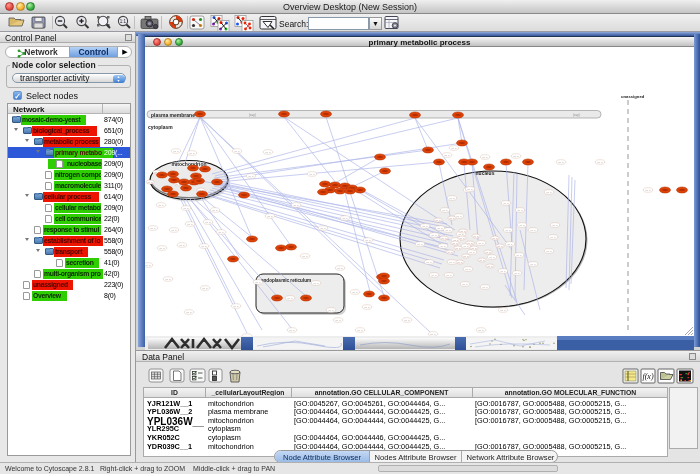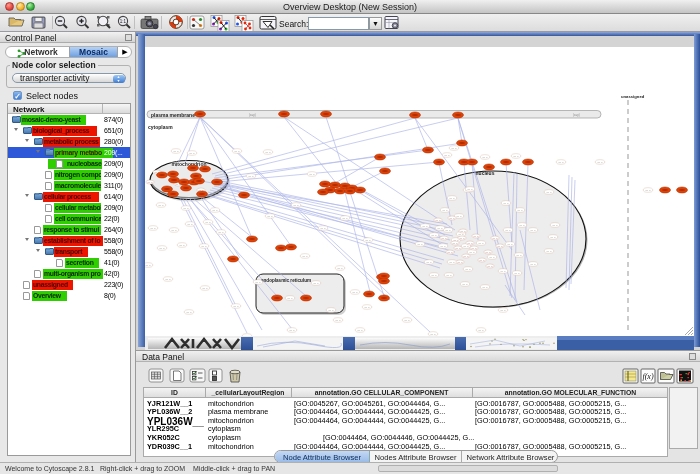--- a/index.html
+++ b/index.html
@@ -188,21 +188,21 @@
         <div class="dockic" style="right:3px;top:1.5px;"></div>
       </div>
 <div id="cptabs" class="abs">
         <svg class="abs" style="left:11px;top:1.5px" width="10" height="9" viewBox="0 0 10 9">
           <circle cx="2" cy="1.8" r="1.4" fill="#2a9a2a"></circle>
           <circle cx="7" cy="4.5" r="1.4" fill="#2a9a2a"></circle>
           <circle cx="2" cy="7.4" r="1.4" fill="#2a9a2a"></circle>
           <path d="M2 1.8 L7 4.5 L2 7.4" fill="none" stroke="#2a9a2a" stroke-width="0.8"></path>
         </svg>
         <div id="tabnet">&nbsp;&nbsp;&nbsp;Network</div>
-        <div id="tabmosaic">Mosaic</div>
+        <div id="tabmosaic">Control</div>
         <div id="tabarr">▶</div>
       </div>
 <div id="grpbox" class="abs"></div>
       <div id="grplbl" class="abs">Node color selection</div>
 <div id="combo" class="abs">
         <span>transporter activity</span>
         <div id="spin">▲<br>▼</div>
       </div>
 <div id="chk" class="abs">✓</div>
       <div id="chklbl" class="abs">Select nodes</div>
@@ -303,20 +303,26 @@
           <div class="hl hlg" style="left:24px;width:35px">Overview</div>
           <span class="cnt">8(0)</span>
         </div>
 </div>
 </div>
 
 <div class="abs" style="left:136px;top:32px;width:564px;height:320px;background:#d4d4d4;">
 <div class="abs" style="left:0;top:0;width:564px;height:3.5px;background:linear-gradient(#8fa9dc,#35549a)"></div>
 <div class="abs" style="left:1.5px;top:2px;width:7.5px;height:313px;background:linear-gradient(90deg,#8aa6da,#3a5fa5)"></div>
 <div class="abs" style="left:558px;top:2px;width:6px;height:313px;background:linear-gradient(90deg,#7b9cd6,#2c4f96)"></div>
+<div class="abs" style="left:9px;top:3.5px;width:549px;height:11.5px;background:linear-gradient(#f6f6f6,#c2c2c2);border-bottom:1px solid #888;border-top:1px solid #235;">
+        <div class="tl t1" style="left:8px;top:1.5px;width:8px;height:8px;"></div>
+        <div class="tl t2" style="left:19px;top:1.5px;width:8px;height:8px;"></div>
+        <div class="tl t3" style="left:30px;top:1.5px;width:8px;height:8px;"></div>
+        <div class="abs" style="left:0;top:0;width:549px;text-align:center;font-size:8px;font-weight:bold;color:#111;line-height:11px;">primary metabolic process</div>
+      </div>
 <svg class="abs" style="left:9px;top:15px;background:#fff" width="549" height="289" viewBox="0 0 549 289">
         <rect x="2" y="63.5" width="454" height="7.5" rx="3.75" fill="#eaeaea" stroke="#999" stroke-width="0.7"></rect>
         <text x="104" y="69" font-size="3" fill="#888" font-family="Liberation Sans">(x=y)</text>
         <text x="428" y="69" font-size="3" fill="#888" font-family="Liberation Sans">(x=y)</text>
         <ellipse cx="45.5" cy="134.5" rx="39.5" ry="20" fill="#bbb" opacity="0.5"></ellipse>
         <ellipse cx="44" cy="133" rx="39" ry="19.5" fill="#ebebeb" stroke="#111" stroke-width="1.2"></ellipse>
         <path d="M 5.6 134.5 A 39 19.5 0 0 0 82.4 134.5" stroke="#222" stroke-width="1.3" fill="none" opacity="0.55"></path>
         <ellipse cx="349.5" cy="193" rx="93" ry="68" fill="#888" opacity="0.65"></ellipse>
         <ellipse cx="348" cy="192" rx="93" ry="68" fill="#ededed" stroke="#111" stroke-width="1.1"></ellipse>
         <rect x="113" y="229" width="88" height="39" rx="7" fill="#aaa" opacity="0.55"></rect>
@@ -871,21 +877,21 @@
         <div class="abs" style="left:150px;top:19.1px;width:177px;font-size:7.3px;font-weight:normal;color:#000;white-space:nowrap;overflow:hidden;">[GO:0044464, GO:0044444, GO:0044425, G...</div>
         <div class="abs" style="left:331px;top:19.1px;width:193px;font-size:7.3px;font-weight:normal;color:#000;white-space:nowrap;overflow:hidden;">[GO:0016787, GO:0005488, GO:0005215, G...</div>
         <div class="abs" style="left:3px;top:27.7px;width:57px;font-size:10px;font-weight:bold;color:#000;white-space:nowrap;overflow:hidden;">YPL036W__1</div>
         <div class="abs" style="left:64px;top:27.7px;width:82px;font-size:7.3px;font-weight:normal;color:#000;white-space:nowrap;overflow:hidden;">mitochondrion</div>
         <div class="abs" style="left:150px;top:27.7px;width:177px;font-size:7.3px;font-weight:normal;color:#000;white-space:nowrap;overflow:hidden;">[GO:0044464, GO:0044444, GO:0044425, G...</div>
         <div class="abs" style="left:331px;top:27.7px;width:193px;font-size:7.3px;font-weight:normal;color:#000;white-space:nowrap;overflow:hidden;">[GO:0016787, GO:0005488, GO:0005215, G...</div>
         <div class="abs" style="left:3px;top:36.3px;width:57px;font-size:7.3px;font-weight:bold;color:#000;white-space:nowrap;overflow:hidden;">YLR295C</div>
         <div class="abs" style="left:64px;top:36.3px;width:82px;font-size:7.3px;font-weight:normal;color:#000;white-space:nowrap;overflow:hidden;">cytoplasm</div>
         <div class="abs" style="left:3px;top:44.9px;width:57px;font-size:7.3px;font-weight:bold;color:#000;white-space:nowrap;overflow:hidden;">YKR052C</div>
         <div class="abs" style="left:64px;top:44.9px;width:82px;font-size:7.3px;font-weight:normal;color:#000;white-space:nowrap;overflow:hidden;">cytoplasm</div>
-        <div class="abs" style="left:150px;top:44.9px;width:177px;font-size:7.3px;font-weight:normal;color:#000;white-space:nowrap;overflow:hidden;margin-left:29px;">[GO:0044464, GO:0044446, GO:0044425, G...</div>
+        <div class="abs" style="left:150px;top:44.9px;width:177px;font-size:7.3px;font-weight:normal;color:#000;white-space:nowrap;overflow:hidden;">[GO:0044464, GO:0044446, GO:0044425, G...</div>
         <div class="abs" style="left:3px;top:53.5px;width:57px;font-size:7.3px;font-weight:bold;color:#000;white-space:nowrap;overflow:hidden;">YDR039C__1</div>
         <div class="abs" style="left:64px;top:53.5px;width:82px;font-size:7.3px;font-weight:normal;color:#000;white-space:nowrap;overflow:hidden;">mitochondrion</div>
         <div class="abs" style="left:150px;top:53.5px;width:177px;font-size:7.3px;font-weight:normal;color:#000;white-space:nowrap;overflow:hidden;">[GO:0044464, GO:0044444, GO:0044425, G...</div>
         <div class="abs" style="left:331px;top:53.5px;width:193px;font-size:7.3px;font-weight:normal;color:#000;white-space:nowrap;overflow:hidden;">[GO:0016787, GO:0005488, GO:0005215, G...</div>
       </div>
 <div class="abs" style="left:533px;top:36px;width:29px;height:62px;background:#f2f2f2;border:1px solid #aaa;"></div>
 <div class="abs" style="left:138px;top:99px;width:284px;height:13px;background:#f4f4f4;border:1px solid #9a9a9a;border-radius:6.5px;overflow:hidden;">
         <div class="abs" style="left:0;top:0;width:95px;height:13px;background:linear-gradient(#c3d8f4,#93b6e4);border-right:1px solid #8aa;text-align:center;font-size:7.6px;color:#0a2a5a;line-height:13px;">Node Attribute Browser</div>
         <div class="abs" style="left:95px;top:0;width:92px;height:13px;border-right:1px solid #aaa;text-align:center;font-size:7.6px;color:#222;line-height:13px;">Nodes Attribute Browser</div>
         <div class="abs" style="left:187px;top:0;width:97px;height:13px;text-align:center;font-size:7.6px;color:#222;line-height:13px;">Network Attribute Browser</div>

